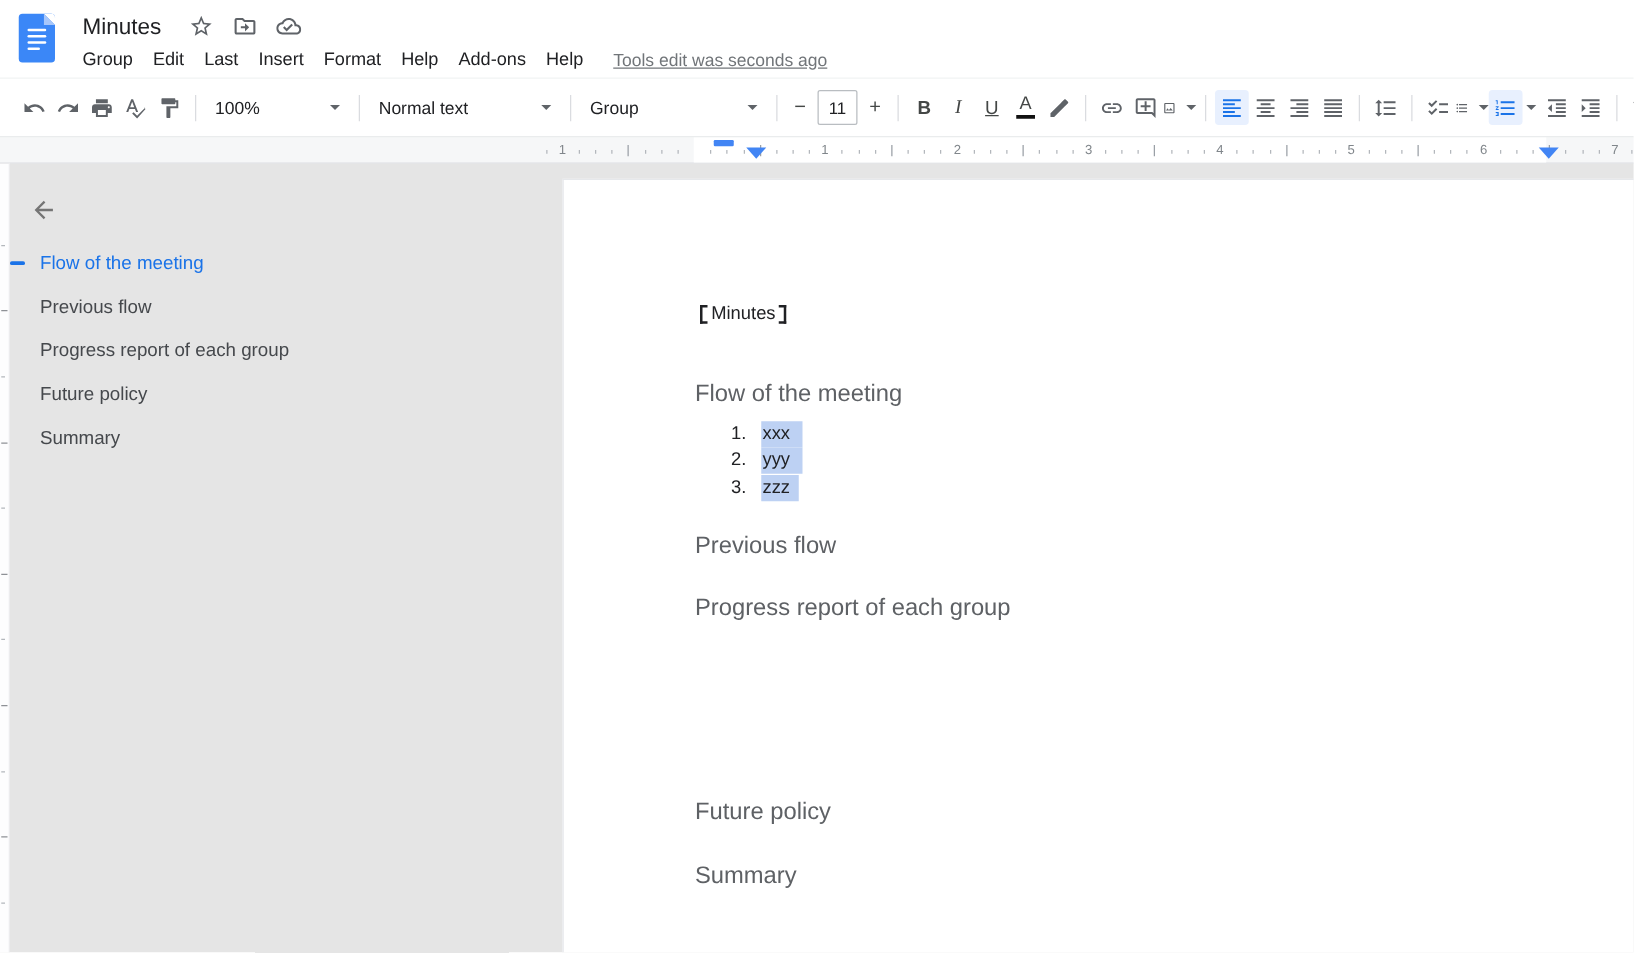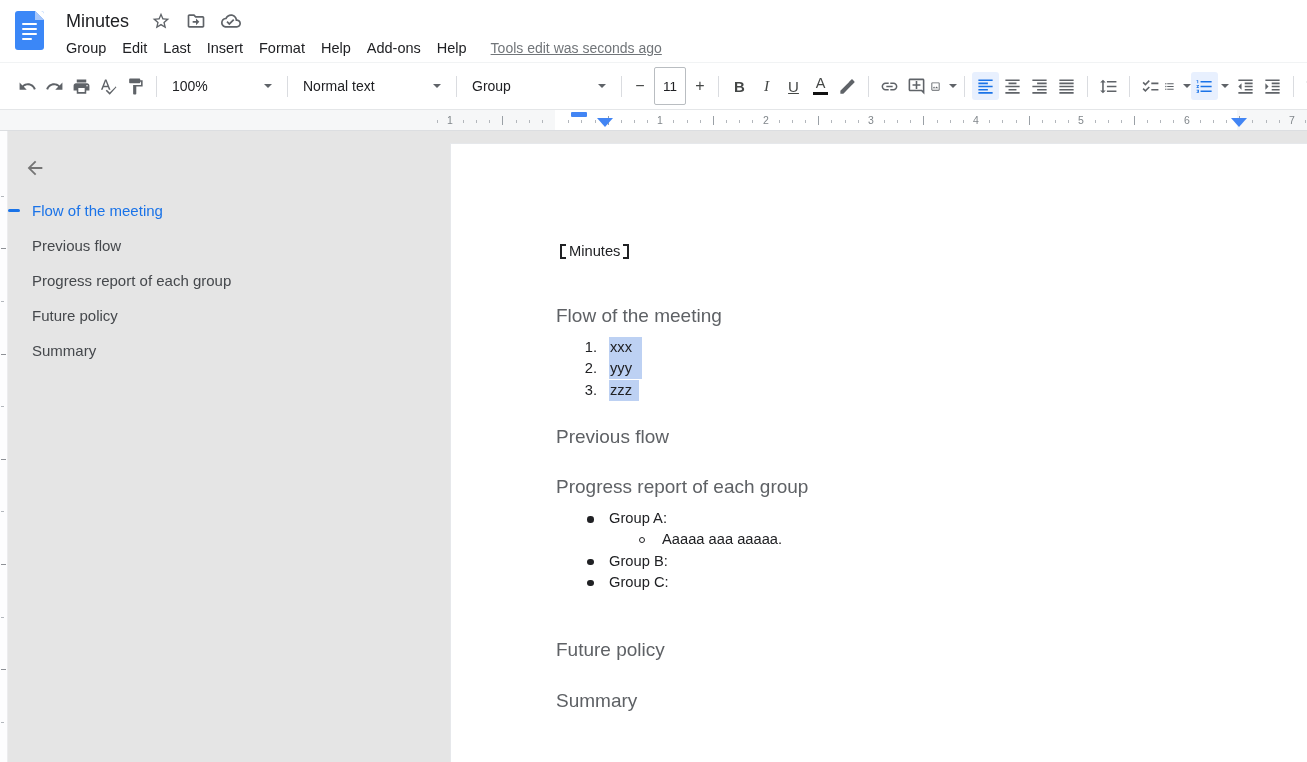--- a/index.html
+++ b/index.html
@@ -33,21 +33,21 @@
   .tb-sel { display:flex; align-items:center; height:28px; padding:0 8px; border-radius:3px; cursor:pointer;gap:44px; }
   .tb-sel .lbl { font-size:14px; color:#202124; }
   .caret { width:0; height:0; border-left:4px solid transparent; border-right:4px solid transparent;
     border-top:4.5px solid #5f6368; margin-left:8px; }
   .zoom-sel .lbl { width:40px; }
   .style-sel .lbl { width:78px; }
   .font-sel .lbl { width:74px; }
   .fs-group { display:flex; align-items:center; }
   .fs-btn { width:22px; height:24px; display:flex; align-items:center; justify-content:center;
     font-size:16px; color:#444746; cursor:pointer; }
-  .fs-box { width:32px; height:38px; border:1px solid #b9bdc1; border-radius:2px; font-size:13.5px;
+  .fs-box { width:32px; height:28px; border:1px solid #b9bdc1; border-radius:2px; font-size:13.5px;
     color:#202124; display:flex; align-items:center; justify-content:center; margin:0 3px; cursor:text; }
   .glyph-b { font-weight:700; font-size:15px; color:#444746; }
   .glyph-i { font-style:italic; font-size:15.5px; color:#444746; font-family:"Liberation Serif","DejaVu Serif",serif; }
   .glyph-u { font-size:15px; color:#444746; text-decoration:underline; }
   .glyph-a { font-size:14.5px; color:#444746; line-height:13px; text-align:center; }
   .glyph-a .colorbar { display:block; width:15px; height:3.5px; background:#111; margin-top:1.5px; }
 
   
   .ruler { position:absolute; left:0; top:110px; width:100%; height:21px; background:#f6f7f8;
     border-bottom:1px solid #dcdee1; cursor:pointer; }
@@ -412,36 +412,18 @@
         </div>
         <div class="num-row">
           <span class="num-marker">3.</span>
           <span class="num-text"><span class="sel narrow">zzz</span></span>
         </div>
       </div>
 
       <div class="h2line h-prev">Previous flow</div>
       <div class="h2line h-prog">Progress report of each group</div>
 
-      <div class="bul-list">
-        <div class="bul-row">
-          <span class="dot"></span>
-          <span class="bul-text">Group A:</span>
-        </div>
-        <div class="bul-row">
-          <span class="circ"></span>
-          <span class="bul-text sub">Aaaaa aaa aaaaa.</span>
-        </div>
-        <div class="bul-row">
-          <span class="dot"></span>
-          <span class="bul-text">Group B:</span>
-        </div>
-        <div class="bul-row">
-          <span class="dot"></span>
-          <span class="bul-text">Group C:</span>
-        </div>
-      </div>
 
       <div class="h2line h-fut">Future policy</div>
       <div class="h2line h-sum">Summary</div>
     </div>
   </div>
 </div>
 
 </body></html>

